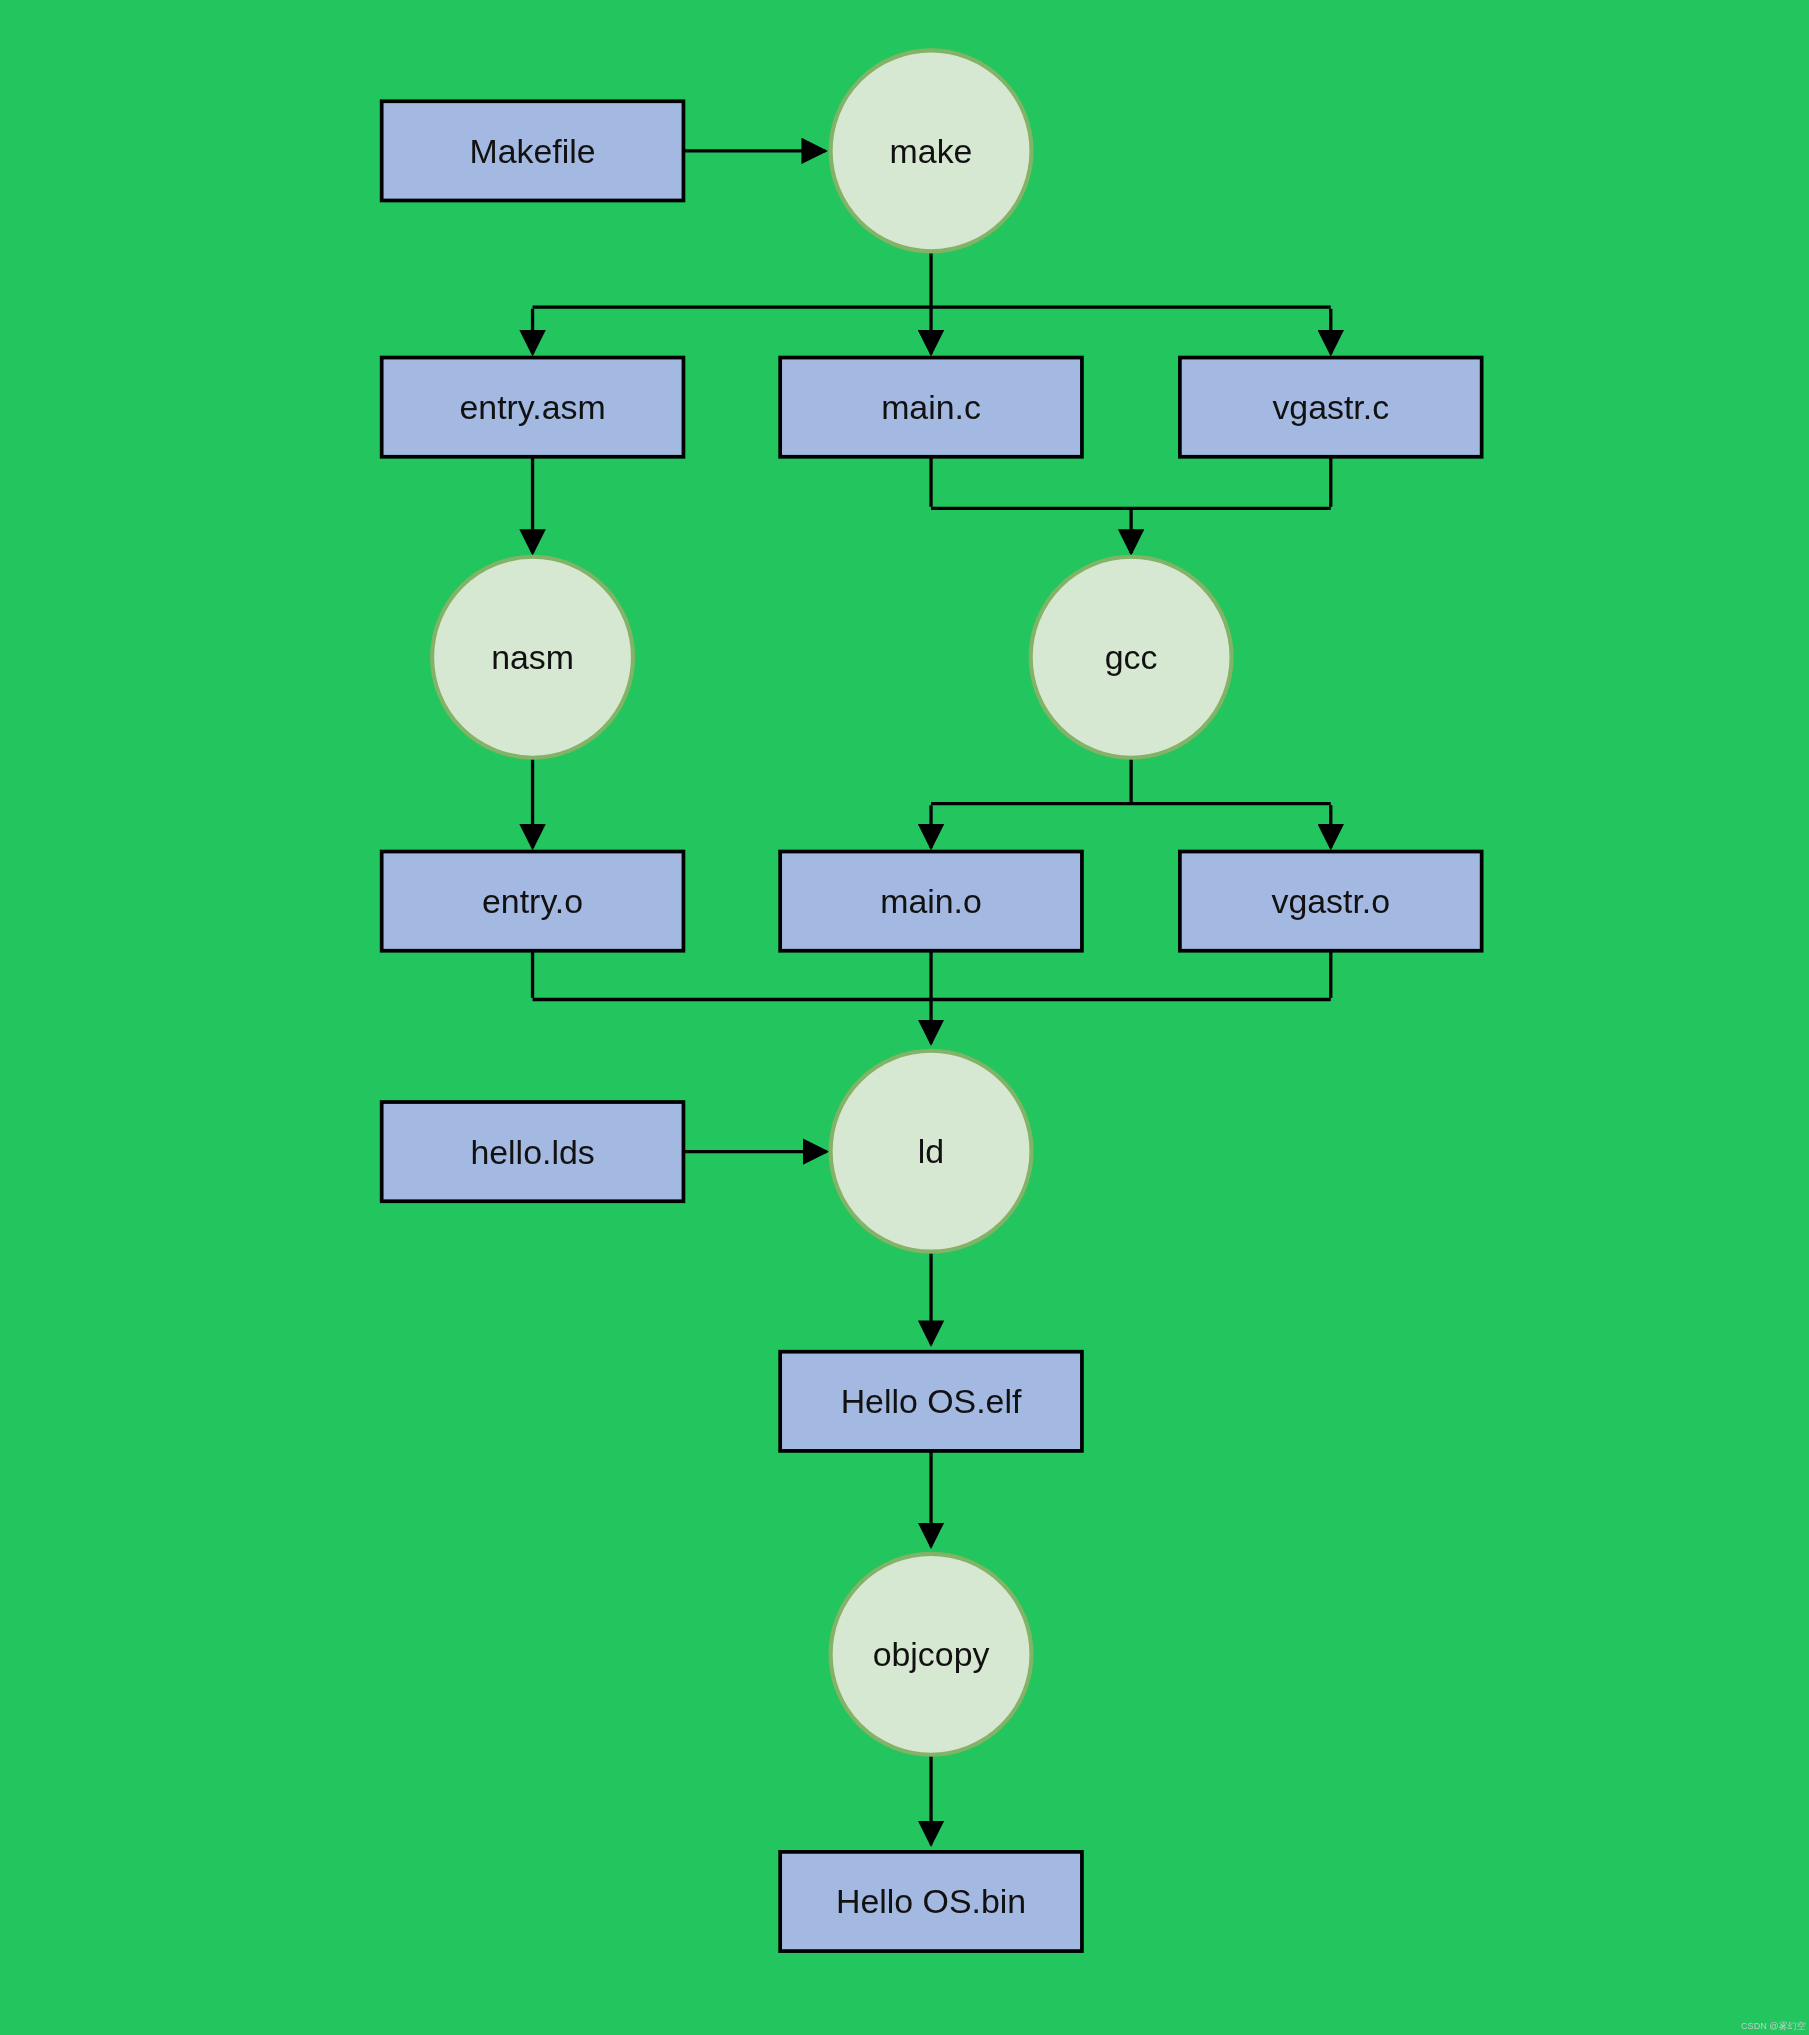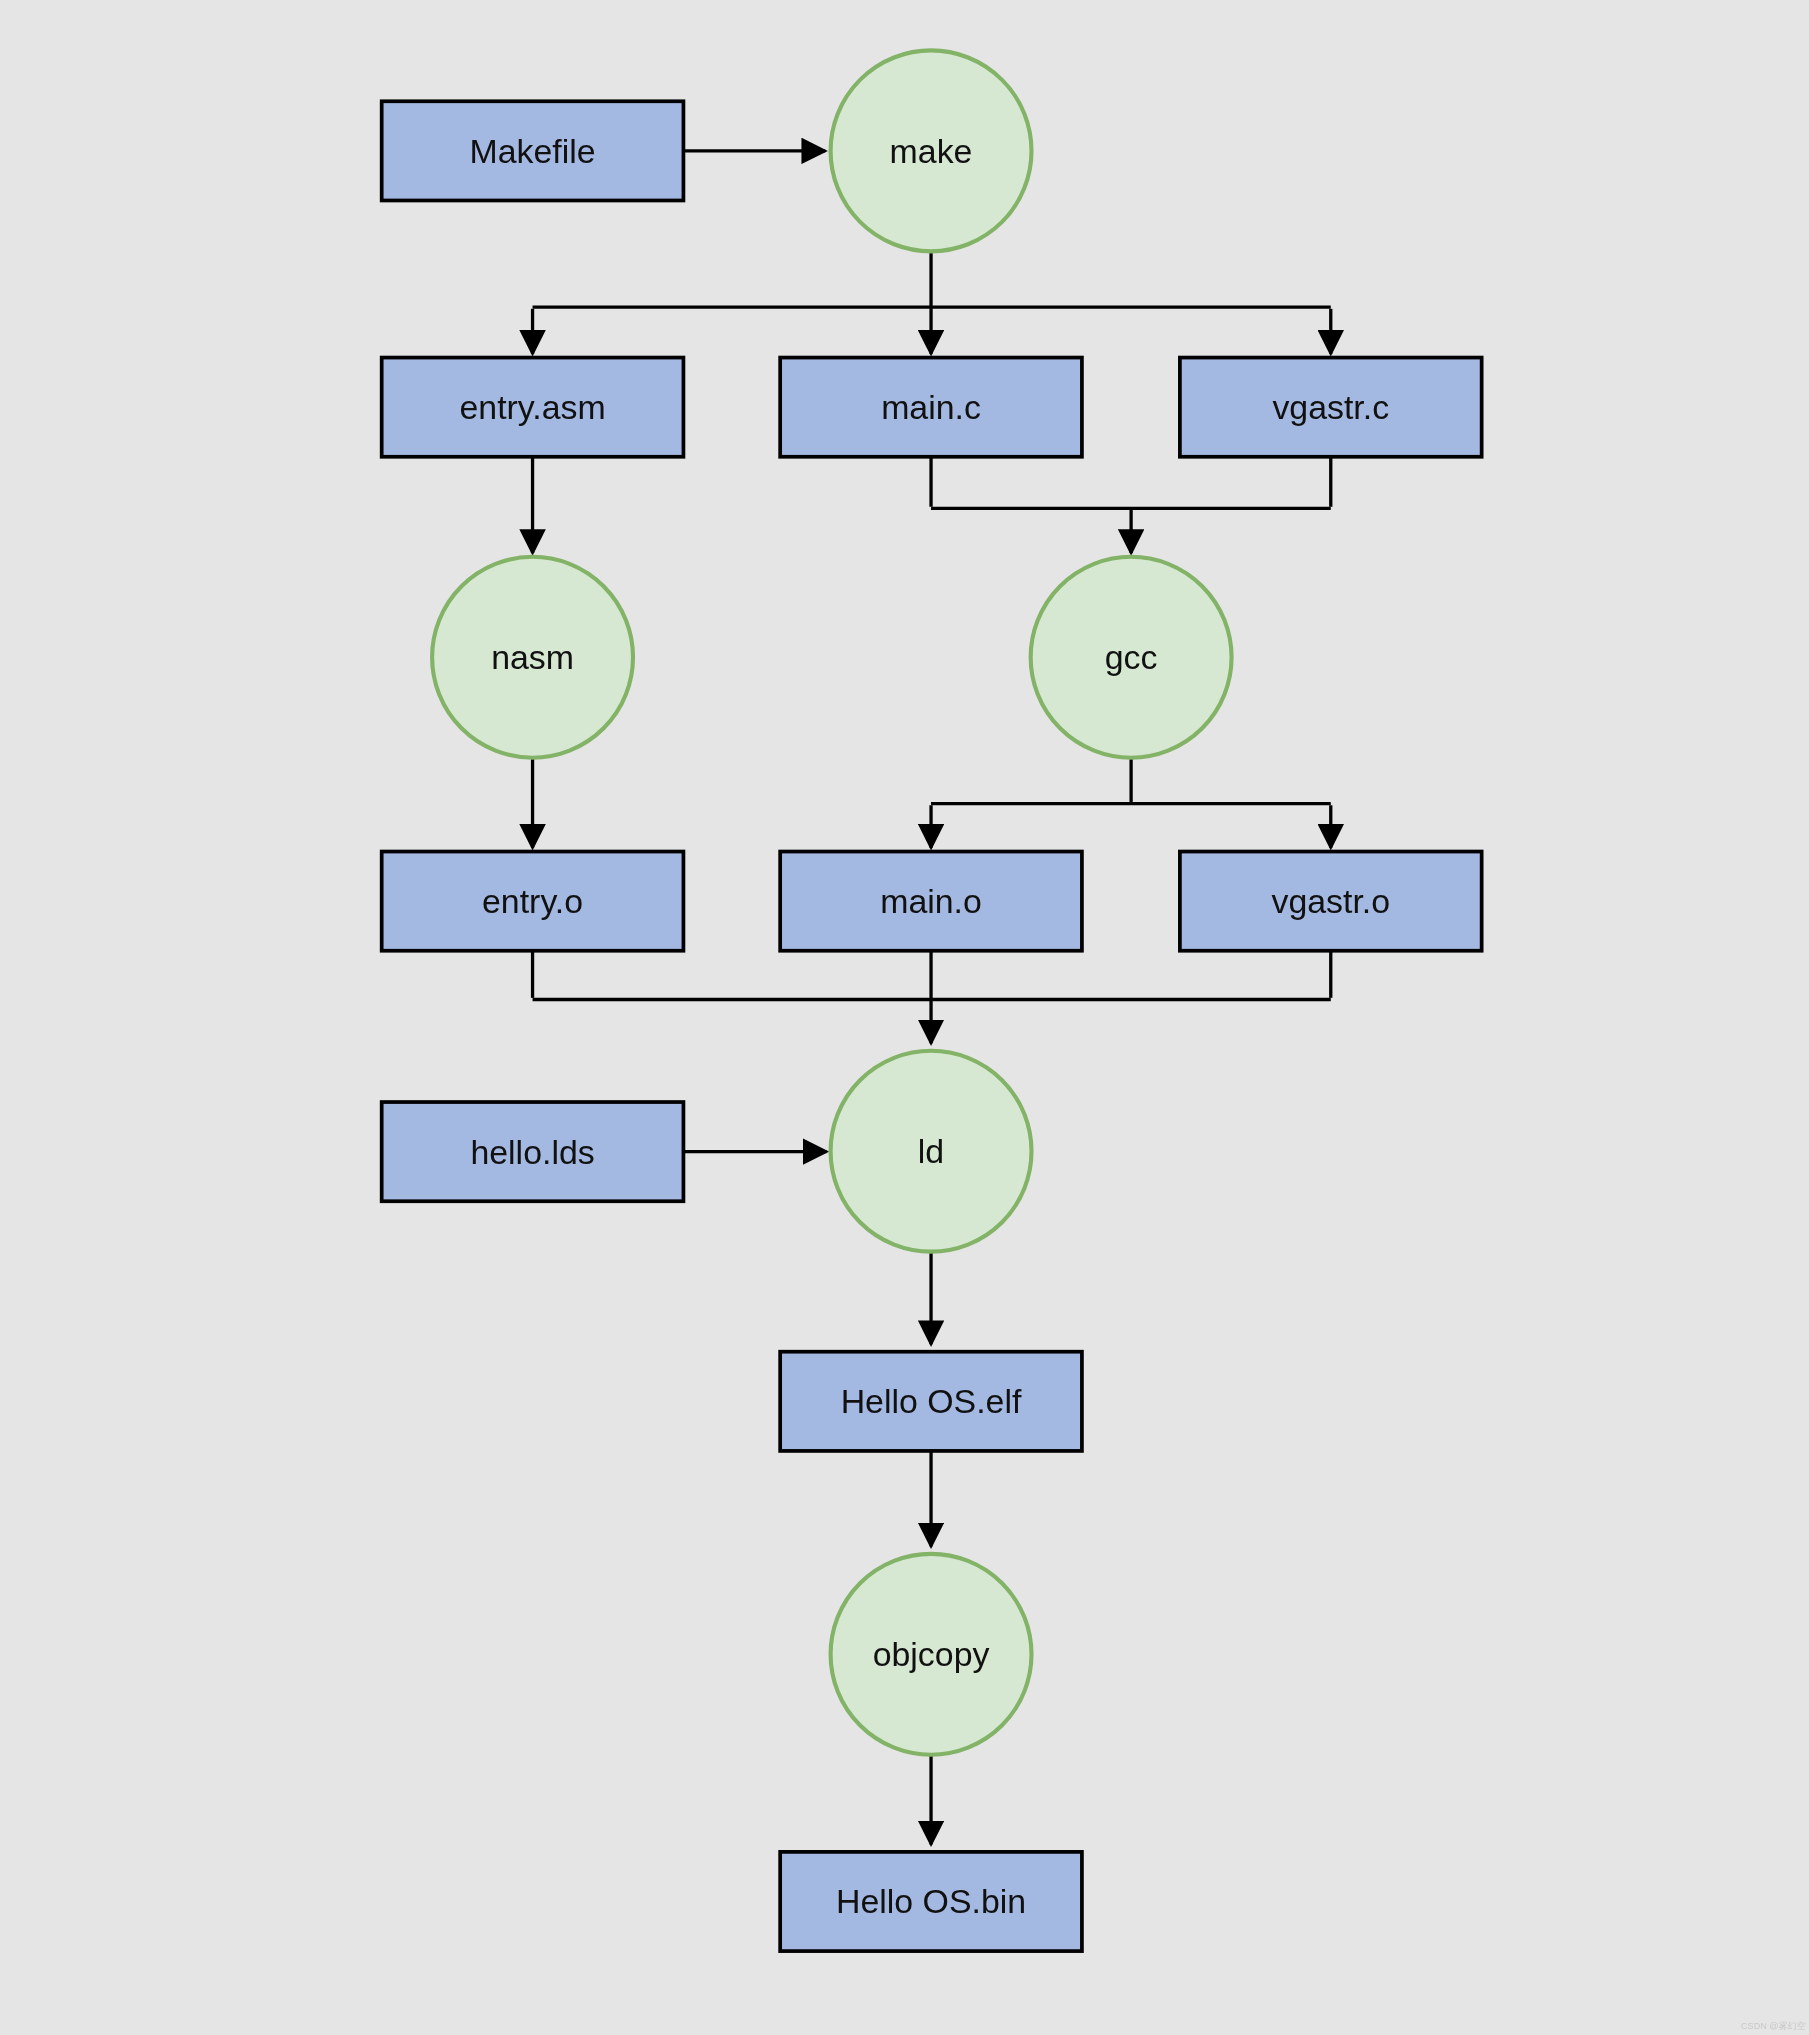--- a/index.html
+++ b/index.html
@@ -6,21 +6,21 @@
     margin: 0;
     padding: 0;
     background: #ffffff;
     width: 1810px;
     height: 2035px;
   }
   .canvas-wrap {
     position: relative;
     width: 1810px;
     height: 2035px;
-    background: #e5e5e5;
+    background: #22c55e;
     overflow: hidden;
   }
   svg {
     display: block;
     font-family: "Liberation Sans", "DejaVu Sans", sans-serif;
   }
   .node-label {
     font-size: 82px;
     text-anchor: middle;
   }

